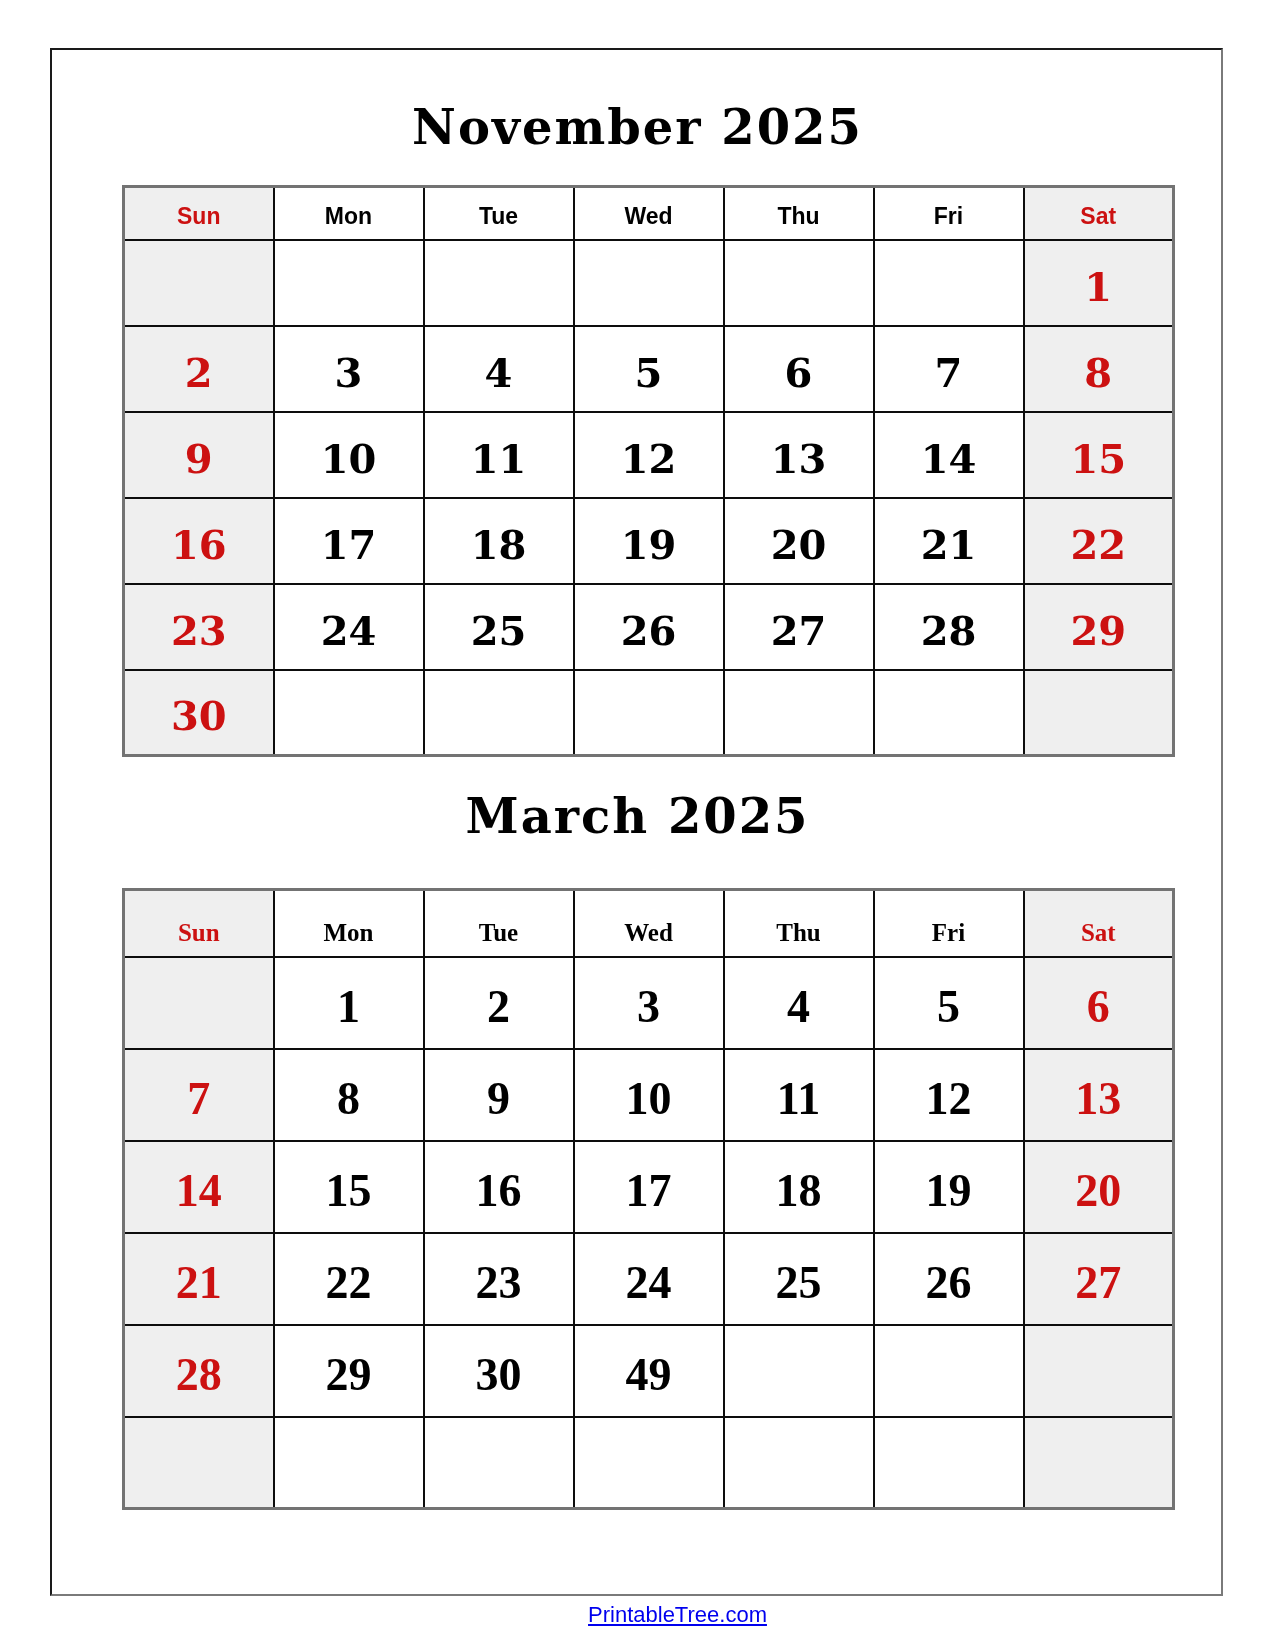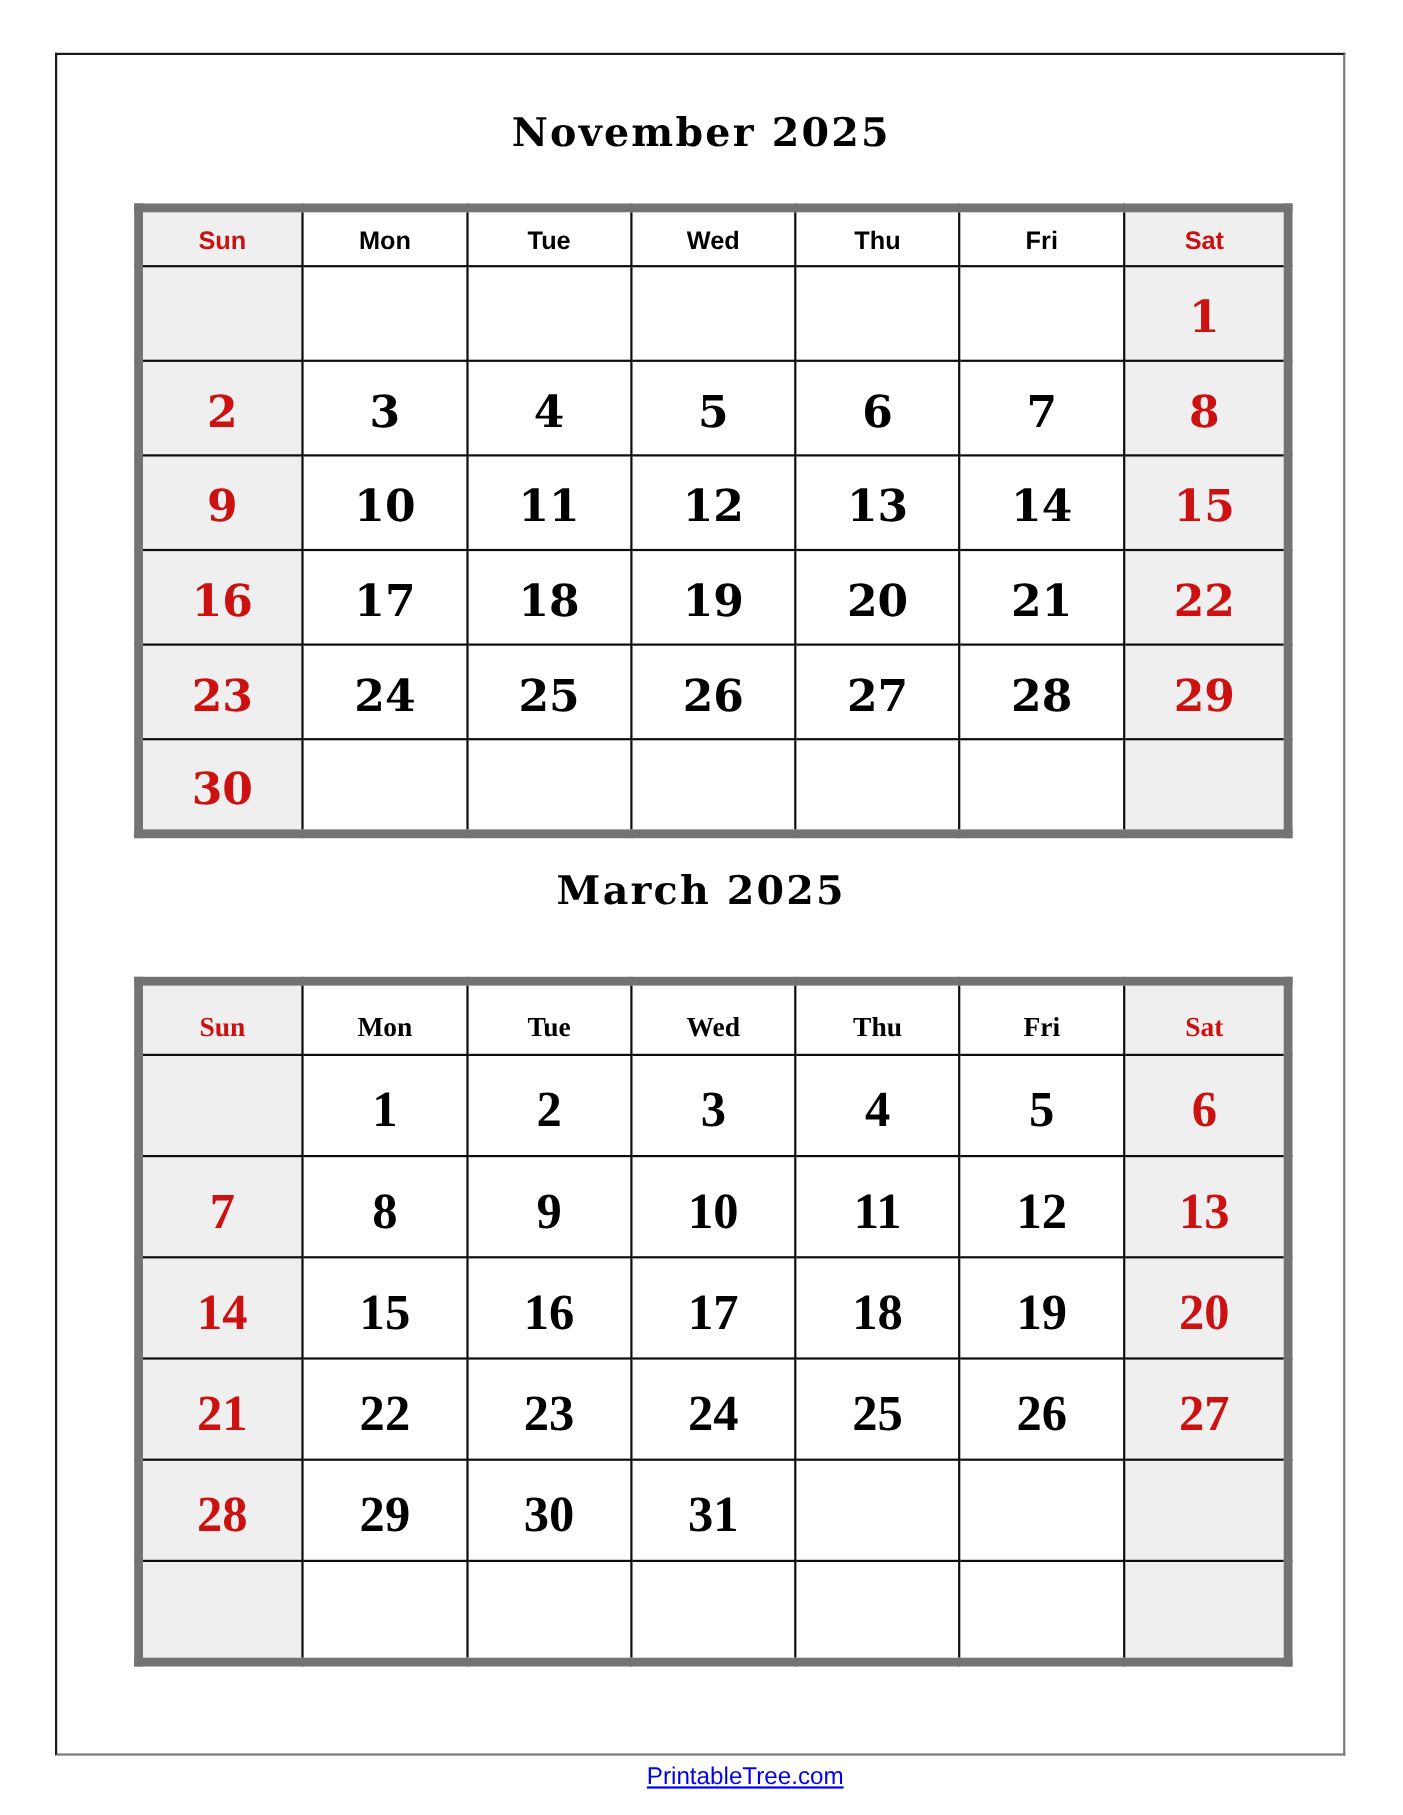--- a/index.html
+++ b/index.html
@@ -17,36 +17,36 @@
     border: 2px solid;
     border-color: #1a1a1a #7a7a7a #7a7a7a #1a1a1a;
     box-sizing: border-box;
   }
   .cal-title {
     position: absolute;
     left: 0; width: 1275px;
     text-align: center;
     font-family: "DejaVu Serif", serif;
     font-weight: bold;
-    font-size: 36px;
+    font-size: 48px;
     line-height: 1;
     letter-spacing: 2px;
     color: #000;
     margin: 0;
   }
   .title-nov { top: 103px; }
   .title-dec { top: 792px; }
 
   table.cal {
     position: absolute;
     left: 122px;
     width: 1053px;
     border-collapse: collapse;
     table-layout: fixed;
-    border: 8px solid #737373;
+    border: 3px solid #737373;
   }
   table.cal-nov { top: 185px; }
   table.cal-dec { top: 888px; }
 
   .cal th, .cal td {
     border: 2px solid #0d0d0d;
     text-align: center;
     box-sizing: border-box;
     background: #ffffff;
     color: #000;
@@ -212,21 +212,21 @@
         <td>23</td>
         <td>24</td>
         <td>25</td>
         <td>26</td>
         <td class="weekend">27</td>
       </tr>
       <tr>
         <td class="weekend">28</td>
         <td>29</td>
         <td>30</td>
-        <td>31</td>
+        <td>49</td>
         <td></td>
         <td></td>
         <td class="weekend"></td>
       </tr>
       <tr>
         <td class="weekend"></td>
         <td></td>
         <td></td>
         <td></td>
         <td></td>

